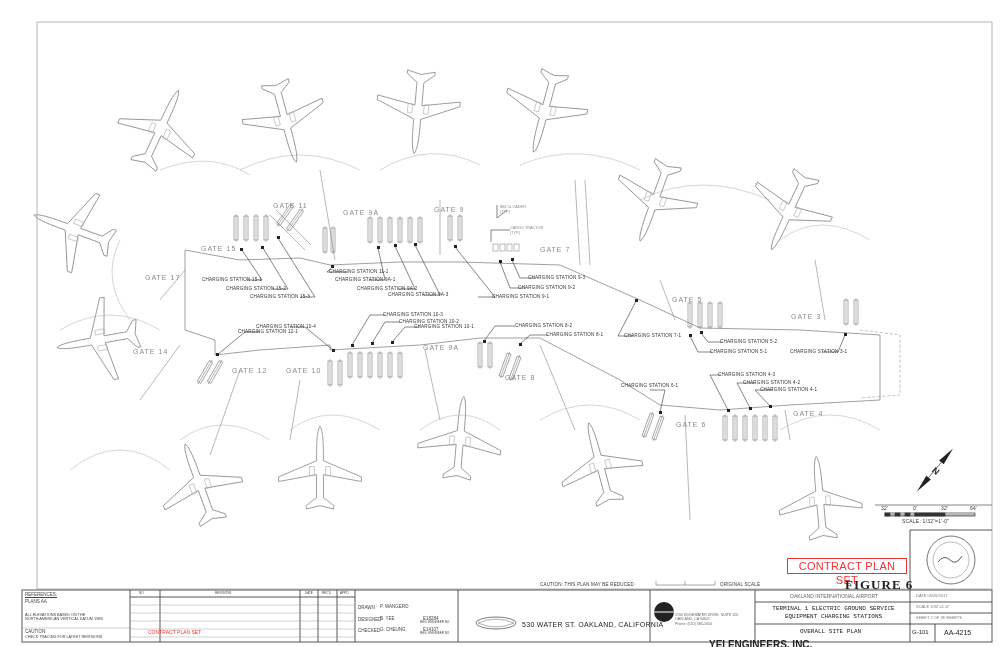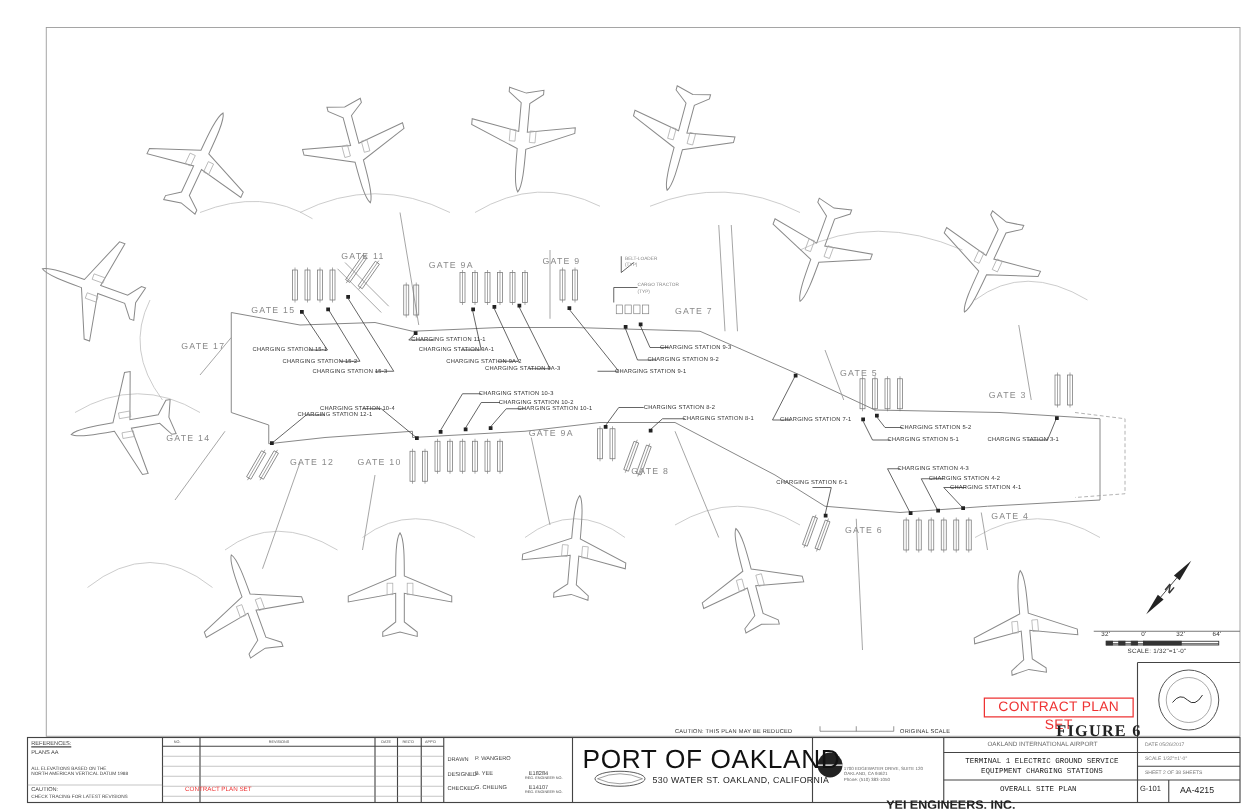--- a/index.html
+++ b/index.html
@@ -345,21 +345,20 @@
   <span class="tb-cell" style="left:380px;top:604px;">P. WANGERO</span>
   <span class="tb-cell" style="left:358px;top:617px;">DESIGNED</span>
   <span class="tb-cell" style="left:380px;top:616px;">B. YEE</span>
   <span class="tb-cell" style="left:423px;top:616px;">E18284</span>
   <span class="tb-cell" style="left:420px;top:621px;font-size:3px;">REG. ENGINEER NO.</span>
   <span class="tb-cell" style="left:358px;top:628px;">CHECKED</span>
   <span class="tb-cell" style="left:380px;top:627px;">G. CHEUNG</span>
   <span class="tb-cell" style="left:423px;top:627px;">E14107</span>
   <span class="tb-cell" style="left:420px;top:632px;font-size:3px;">REG. ENGINEER NO.</span>
 
-  <div class="port">PORT OF OAKLAND</div>
   <div class="port-addr">530 WATER ST. OAKLAND, CALIFORNIA</div>
 
   <div class="yei">YEI ENGINEERS, INC.</div>
   <div class="yei-addr" style="white-space:pre;">1700 EDGEWATER DRIVE, SUITE 120
 OAKLAND, CA 94621
 Phone: (510) 383-1050</div>
 
   <span class="tb-cell" style="left:790px;top:594px;font-size:5px;color:#666;">OAKLAND INTERNATIONAL AIRPORT</span>
   <div class="title-main" style="top:605px;white-space:pre;">TERMINAL 1 ELECTRIC GROUND SERVICE
 EQUIPMENT CHARGING STATIONS</div>

